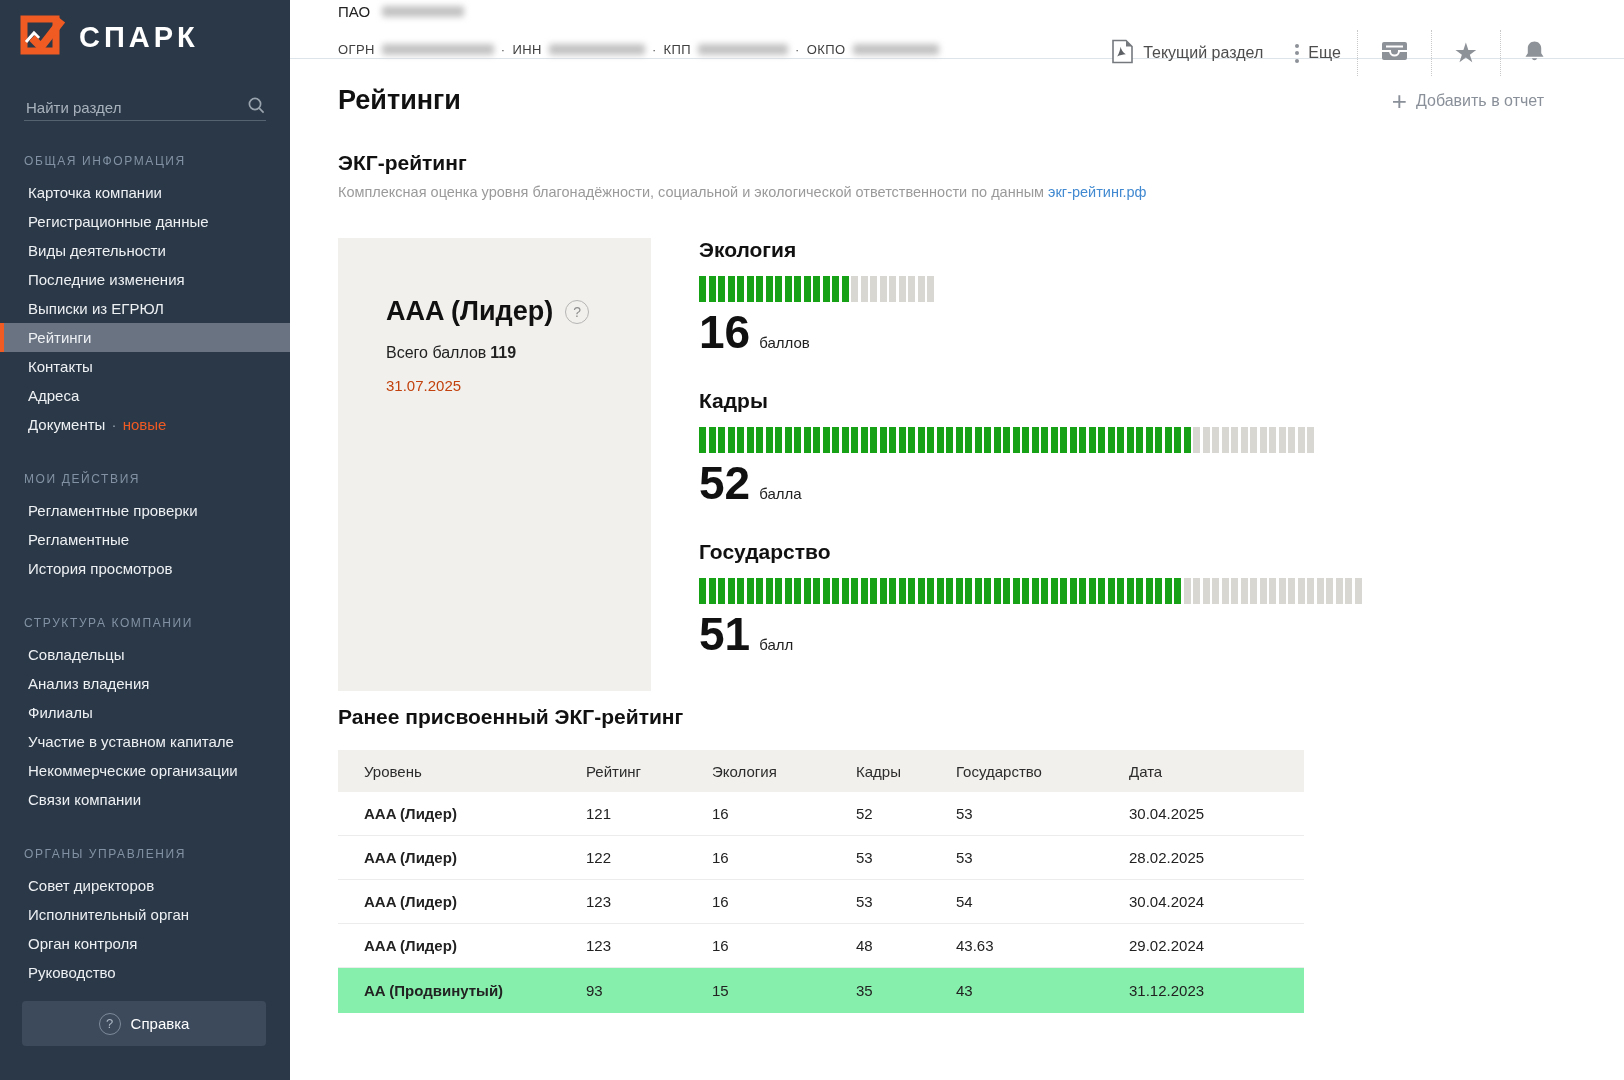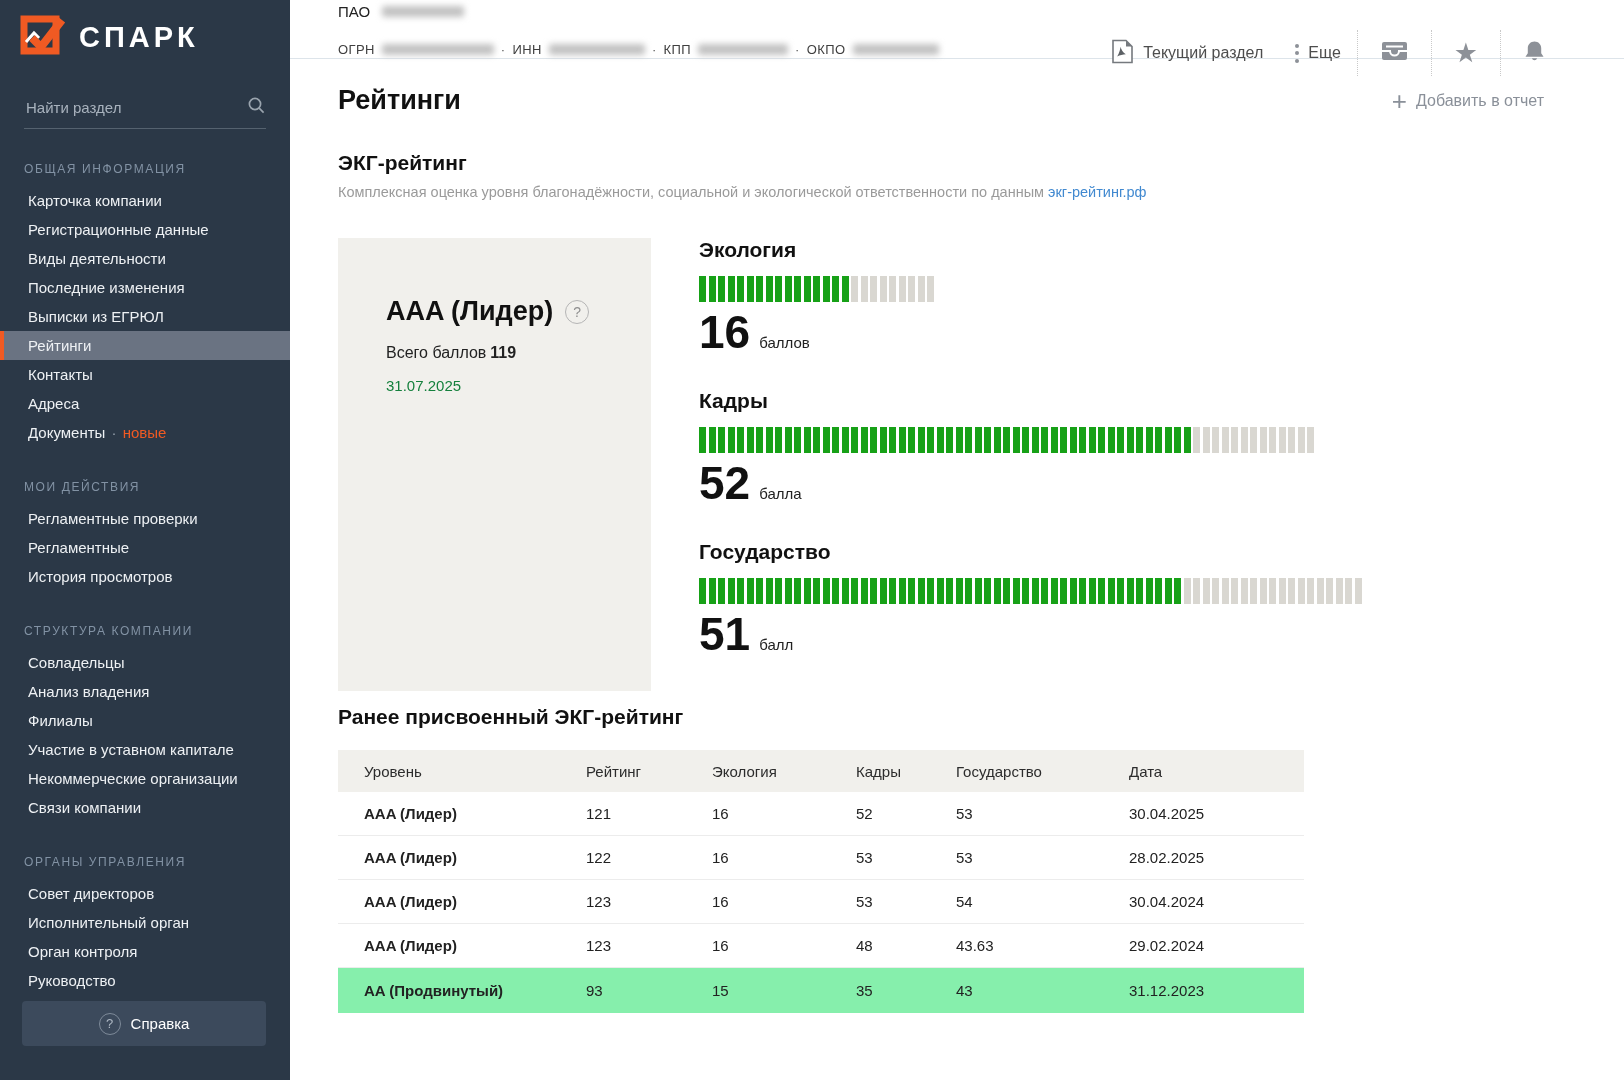--- a/index.html
+++ b/index.html
@@ -7,21 +7,21 @@
   body {
     width:1624px; height:1080px; overflow:hidden; background:#fff;
     font-family:"Liberation Sans","DejaVu Sans",sans-serif; color:#1a1a1a;
   }
   .app { display:flex; width:1624px; height:1080px; }
 
   
   .sidebar { width:290px; flex-shrink:0; background:#2b3847; position:relative; }
   .logo-row { display:flex; align-items:center; gap:13px; padding:12px 0 0 20px; }
   .logo-text { font-size:29px; font-weight:700; letter-spacing:4px; color:#fff; }
-  .search-row { margin:34px 24px 0 24px; border-bottom:1px solid #55626f; padding-bottom:9px;
+  .search-row { margin:34px 24px 0 24px; border-bottom:1px solid #55626f; padding-bottom:1px;
                 display:flex; align-items:center; }
   .search-row input { flex:1; background:transparent; border:none; outline:none;
                       color:#cfd6dd; font-size:15px; }
   .search-row input::placeholder { color:#a8b2bd; }
   .side-section-title { margin:33px 24px 10px 24px; font-size:12px; letter-spacing:1.6px;
                         color:#8292a4; }
   .side-item { padding:6px 24px; font-size:15px; color:#eef1f4; cursor:pointer; line-height:17px;
                border-left:4px solid transparent; }
   .side-item.active { background:#6a7382; border-left-color:#f05a23; }
   .side-dot { color:#95a0ad; margin:0 2px; }
@@ -69,21 +69,21 @@
   .ekg-row { display:flex; margin-top:38px; }
   .grade-card { width:313px; min-height:196px; background:#f1f0ec; flex-shrink:0;
                 margin-right:48px; padding:58px 16px 0 48px; }
   .grade-line { display:flex; align-items:center; gap:12px; }
   .grade { font-size:27px; font-weight:700; color:#111; }
   .grade-q { width:24px; height:24px; border:1.5px solid #b5b5b5; border-radius:50%;
              display:flex; align-items:center; justify-content:center; font-size:14px;
              color:#8f8f8f; cursor:pointer; flex-shrink:0; }
   .total-line { margin-top:17px; font-size:16px; color:#222; }
   .total-line b { margin-left:4px; }
-  .card-date { margin-top:15px; font-size:15px; color:#15803d; }
+  .card-date { margin-top:15px; font-size:15px; color:#c2410c; }
 
   .bar-block { margin-bottom:37px; }
   .bar-title { font-size:21px; font-weight:700; margin-bottom:14px; color:#111; }
   .bar { display:flex; column-gap:2.5px; }
   .seg { width:7px; height:26px; background:#d9d7d1; flex-shrink:0; }
   .seg.on { background:#17a117; }
   .score { margin-top:11px; display:flex; align-items:baseline; gap:9px; }
   .score-num { font-size:46px; font-weight:700; line-height:.85; color:#111; }
   .score-unit { font-size:15px; color:#222; }
 

